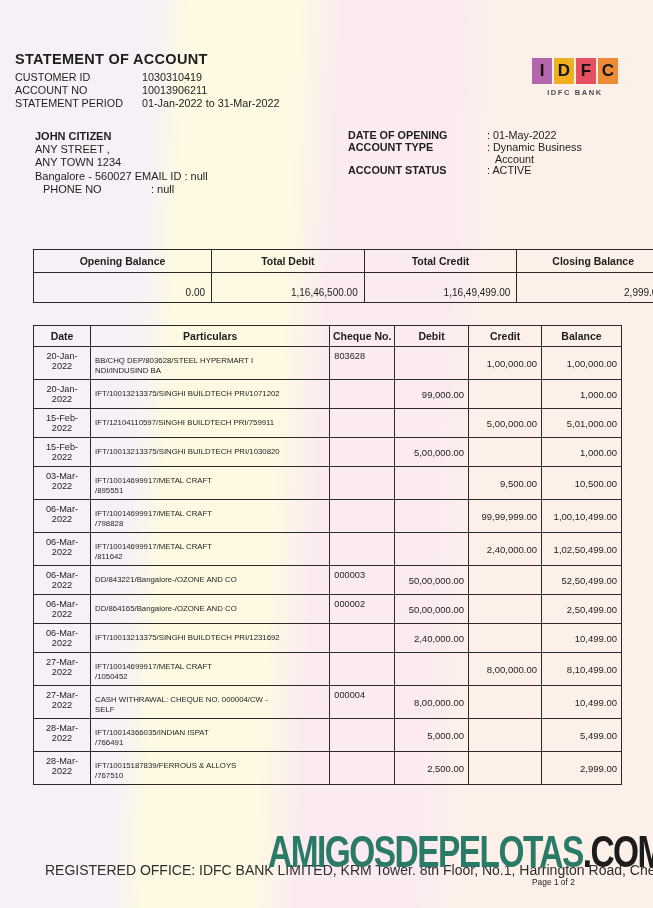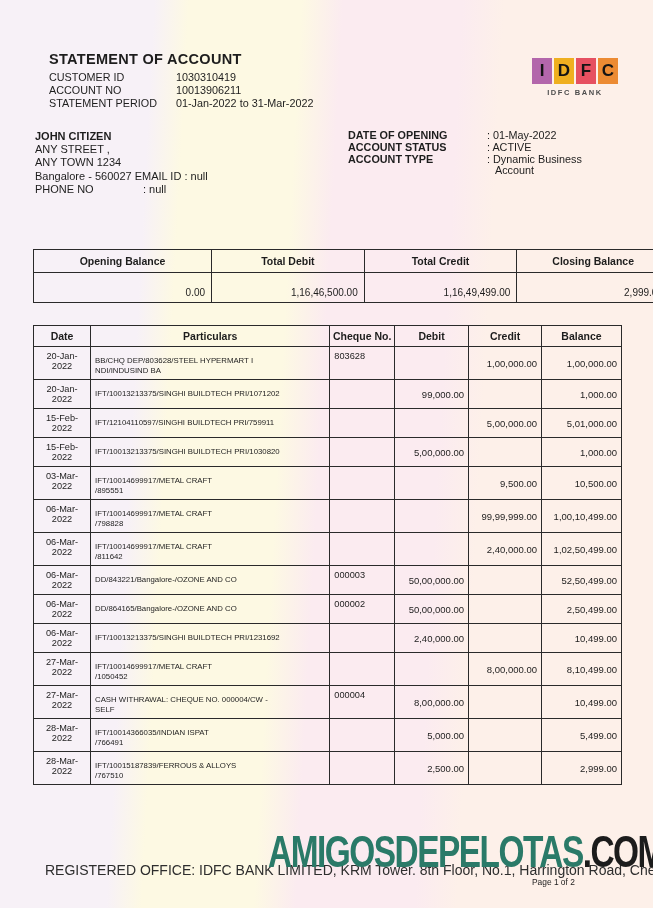--- a/index.html
+++ b/index.html
@@ -7,37 +7,37 @@
     position:relative; width:653px; height:908px; overflow:hidden;
     font-family:"Liberation Sans", sans-serif; color:#1d1d1d;
     background:linear-gradient(93deg,
       #f7f1f7 0%, #f7f1f7 22%,
       #fdf9e3 27%, #fdf9e3 43%,
       #fbebf0 49%, #fbebf0 66%,
       #fdf0e9 72%, #fdf0e9 100%);
   }
 
   
-  .title-block { position:absolute; left:49px; top:51px; }
+  .title-block { position:absolute; left:15px; top:51px; }
   .title { font-size:14.5px; font-weight:bold; letter-spacing:.3px; margin-bottom:4px; }
   .hfield { display:flex; font-size:10.8px; line-height:12.8px; }
   .hfield .lbl { width:127px; flex:0 0 127px; }
 
   
   .logo { position:absolute; left:527px; top:58px; width:96px; text-align:center; }
   .logo-squares { display:flex; gap:2px; justify-content:center; }
   .logo-sq { width:20px; height:26px; display:flex; align-items:center; justify-content:center;
              font-weight:bold; font-size:17px; color:#141414; }
   .logo-caption { margin-top:4px; font-size:7.5px; font-weight:bold; letter-spacing:1.6px; color:#4d4d4d; }
 
   
   .customer { position:absolute; left:35px; top:130px; font-size:11px; line-height:13.2px; }
   .customer .name { font-weight:bold; }
   .phone-row { display:flex; }
-  .phone-row .lbl { width:108px; flex:0 0 108px; }
+  .phone-row .lbl { width:108px; flex:0 0 108px;margin-left:8px; }
 
   
   .acct { position:absolute; left:348px; top:130px; font-size:10.8px; line-height:11.8px; }
   .acct-row { display:flex; align-items:flex-start; }
   .acct-row .lbl { width:139px; flex:0 0 139px; font-weight:bold; }
   .acct-value { width:128px; padding-left:8px; text-indent:-8px; }
 
   
   table { border-collapse:collapse; table-layout:fixed; }
   th, td { border:1px solid #2a2a2a; }
@@ -120,27 +120,27 @@
   </div>
 
   <div class="acct">
 
       <div class="acct-row">
         <span class="lbl">DATE OF OPENING</span>
         <span class="acct-value">: 01-May-2022</span>
       </div>
 
       <div class="acct-row">
+        <span class="lbl">ACCOUNT TYPE</span>
+        <span class="acct-value">: Dynamic Business Account</span>
+      </div>
+
+      <div class="acct-row">
         <span class="lbl">ACCOUNT STATUS</span>
         <span class="acct-value">: ACTIVE</span>
-      </div>
-
-      <div class="acct-row">
-        <span class="lbl">ACCOUNT TYPE</span>
-        <span class="acct-value">: Dynamic Business Account</span>
       </div>
 
     </div>
 
   <table class="summary-table">
     <colgroup>
         <col style="width:28%">
         <col style="width:24%">
         <col style="width:24%">
         <col style="width:24%">

